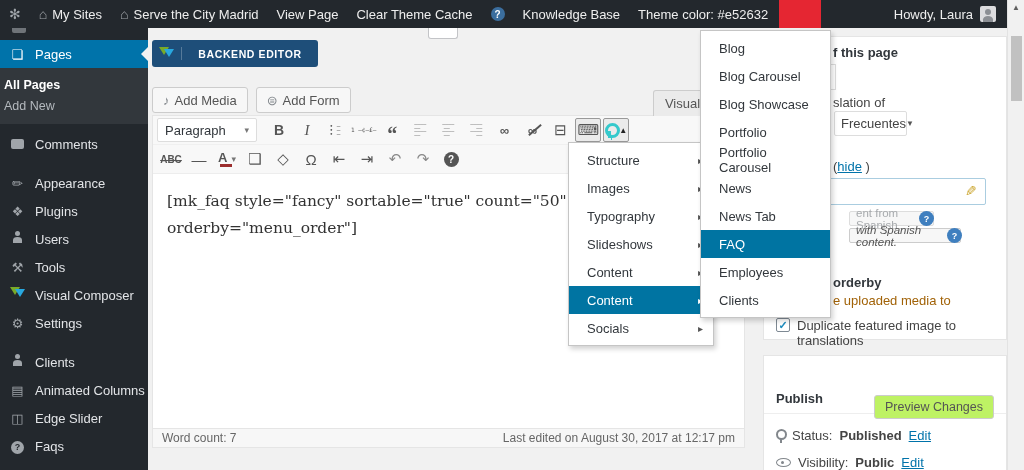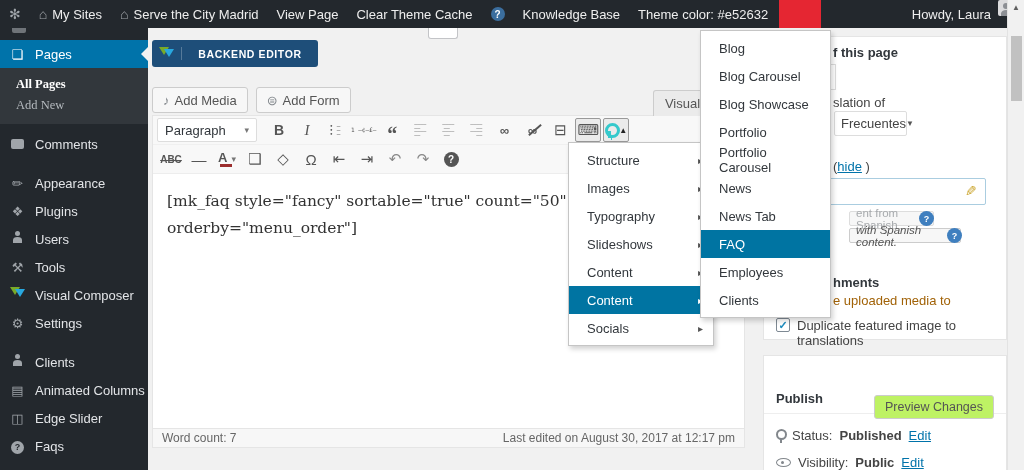--- a/index.html
+++ b/index.html
@@ -5,39 +5,39 @@
   * { margin:0; padding:0; box-sizing:border-box; }
   html,body { background:#e8e8e8; }
   body { font-family:"Liberation Sans", sans-serif; }
   #stage { position:relative; width:1024px; height:470px; overflow:hidden; background:#f1f1f1; font-size:13px; color:#444; }
 
   
   .adminbar { position:absolute; left:0; top:0; width:1024px; height:28px; background:#23282d; display:flex; align-items:center; color:#eee; z-index:60; }
   .ab-item { display:flex; align-items:center; gap:5px; padding:0 9px; height:28px; font-size:13px; color:#eee; cursor:pointer; white-space:nowrap; }
   .ab-item .g { color:#a0a5aa; font-size:14px; }
   .swatch { width:42px; height:28px; margin-left:2px; }
-  .ab-right { margin-left:auto; display:flex; gap:7px; padding-right:10px; }
+  .ab-right { margin-left:auto; display:flex; align-items:center; gap:7px; padding-right:28px; }
   .avatar { width:16px; height:16px; background:#dcdcde; border-radius:2px; position:relative; overflow:hidden; }
   .avatar::before { content:""; position:absolute; left:5px; top:3px; width:6px; height:6px; border-radius:50%; background:#8c8f94; }
   .avatar::after  { content:""; position:absolute; left:3px; top:10px; width:10px; height:7px; border-radius:50% 50% 0 0; background:#8c8f94; }
   .flag { width:17px; height:11px; position:relative; background:#012169; overflow:hidden; border-radius:1px; }
   .flag::before { content:""; position:absolute; left:0; top:4px; width:17px; height:3px; background:#fff; box-shadow:0 0 0 1px #fff; }
   .flag::after { content:""; position:absolute; left:7px; top:0; width:3px; height:11px; background:#c8102e; box-shadow:0 4px 0 0 #c8102e, 0 -4px 0 0 #c8102e; border-top:4px solid #c8102e; border-bottom:4px solid #c8102e; height:3px; top:4px; }
   .qcircle { display:inline-flex; align-items:center; justify-content:center; width:14px; height:14px; border-radius:50%; background:#3b6e9e; color:#fff; font-size:10px; font-weight:bold; }
 
   
   .sidebar { position:absolute; left:0; top:28px; width:148px; height:442px; background:#23282d; color:#eee; z-index:10; }
   .sb-partial { position:absolute; left:12px; top:0; width:14px; height:5px; background:#82878c; border-radius:0 0 2px 2px; opacity:.8; }
   .sb-item { position:relative; display:flex; align-items:center; gap:9px; height:28px; padding-left:9px; font-size:13px; color:#e2e4e7; cursor:pointer; }
   .sb-item .ic { width:17px; text-align:center; color:#a0a5aa; font-size:13px; flex:0 0 17px; }
   .sb-item.current { background:#0073aa; color:#fff; }
   .sb-item.current .ic { color:#fff; }
   .cur-arrow { position:absolute; right:0; top:50%; margin-top:-7px; width:0; height:0; border:7px solid transparent; border-right-color:#f1f1f1; border-left-width:0; }
   .sb-sub { background:#32373c; padding:6px 0 8px; }
-  .sb-subitem { height:21px; display:flex; align-items:center; padding-left:16px; font-size:12.5px; color:#b4b9be; cursor:pointer;font-family:Liberation Serif, serif; }
+  .sb-subitem { height:21px; display:flex; align-items:center; padding-left:4px; font-size:12.5px; color:#b4b9be; cursor:pointer; }
   .sb-subitem.on { color:#fff; font-weight:bold; }
   .sb-sep { height:11px; }
   .person { position:relative; width:13px; height:13px; display:inline-block; }
   .person::before { content:""; position:absolute; left:4px; top:0; width:5px; height:5px; border-radius:50%; background:#a0a5aa; }
   .person::after { content:""; position:absolute; left:2px; top:6px; width:9px; height:6px; border-radius:50% 50% 0 0; background:#a0a5aa; }
   .bubble { position:relative; width:13px; height:10px; background:#a0a5aa; border-radius:2px; display:inline-block; }
   .bubble::after { content:""; position:absolute; left:2px; bottom:-3px; border:3px solid transparent; border-top-color:#a0a5aa; border-left-width:2px; }
   .vc-logo { position:relative; width:15px; height:13px; display:inline-block; }
   .vc-logo i { position:absolute; width:0; height:0; }
   .vc-logo .t1 { left:0; top:0; border-left:5px solid transparent; border-right:5px solid transparent; border-top:8px solid #79aa28; }
@@ -343,21 +343,21 @@
       <span class="pencil">✎</span>
     </div>
     <div class="gbtn copy-btn">
         <span>ent from Spanish</span>
       </div>
     <span class="bluq" style="left:155px; top:174px">?</span>
     <div class="gbtn over-btn">
         <span>with Spanish content.</span>
       </div>
     <span class="bluq" style="left:183px; top:191px">?</span>
-    <span class="frag-attach">hments</span>
+    <span class="frag-attach">orderby</span>
     <span class="frag-media">e uploaded media to</span>
     <span class="cbx">✓</span>
     <span class="cbx-lbl">Duplicate featured image to translations</span>
   </div>
 
   <div class="panel p2">
     <div class="hdr">
       <span class="t">Publish</span>
       <span class="col">▲</span>
     </div>

